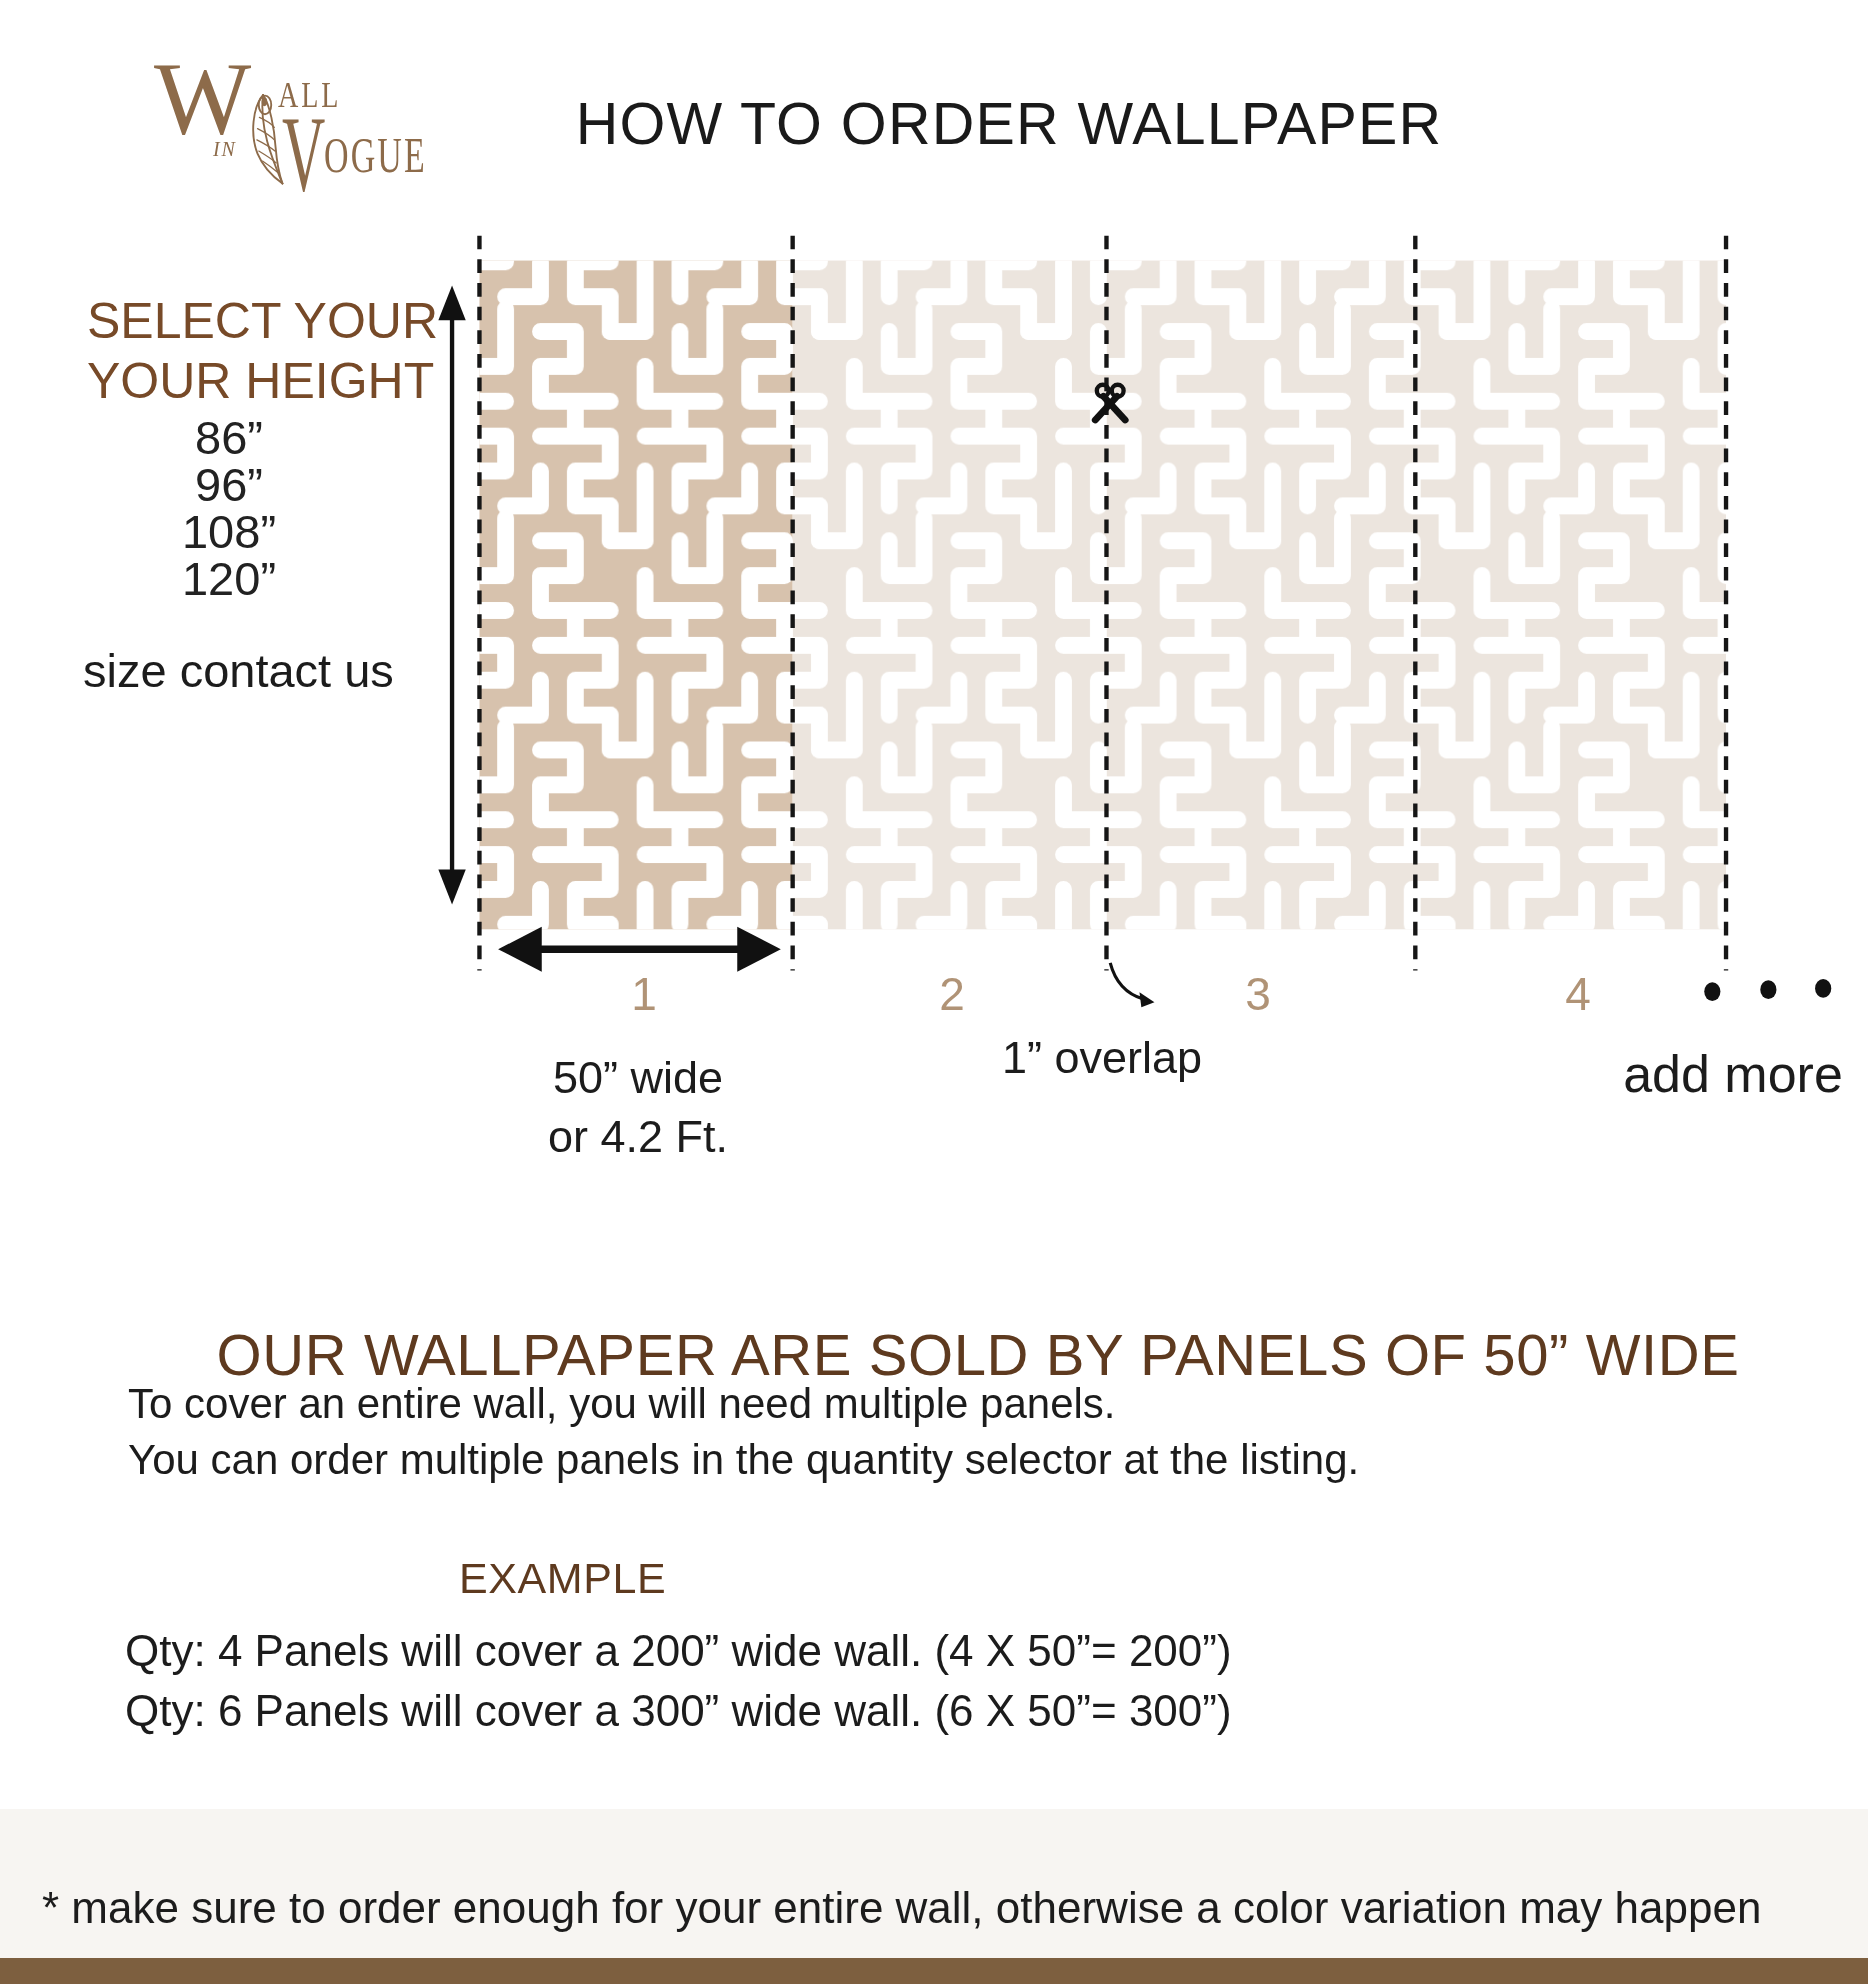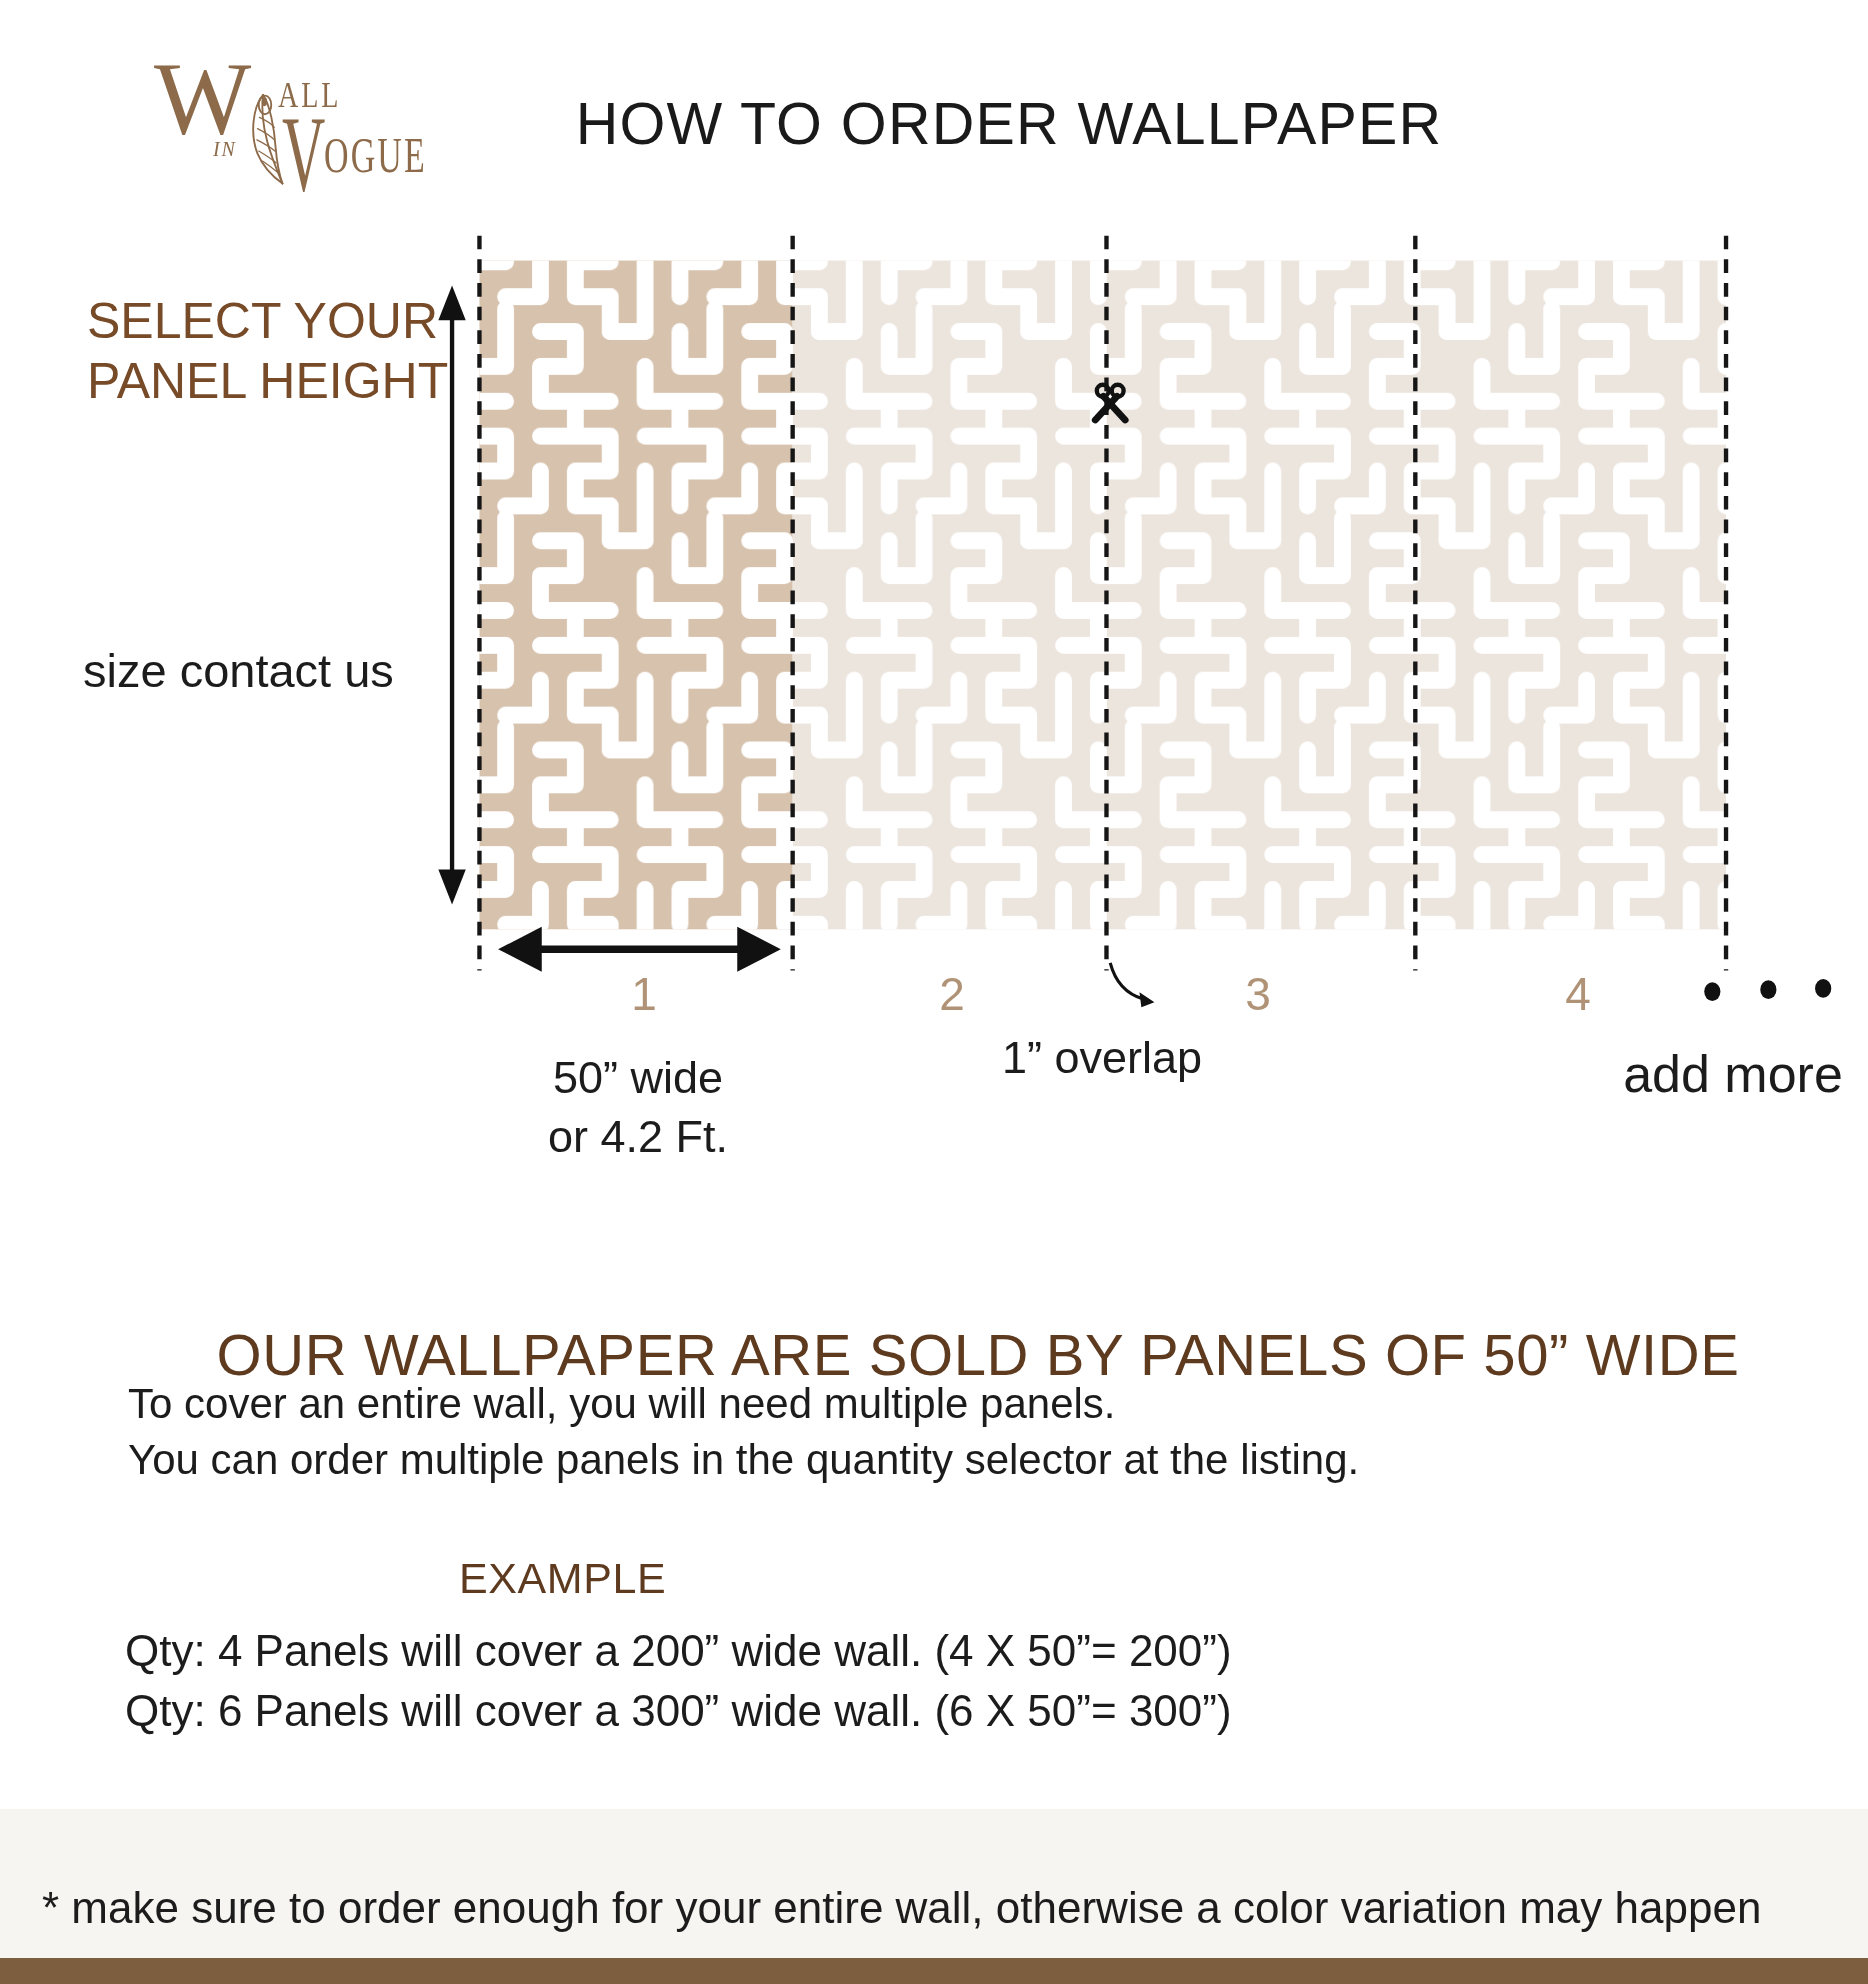--- a/index.html
+++ b/index.html
@@ -128,23 +128,29 @@
         <ellipse cx="40" cy="40" rx="10" ry="15" stroke-width="3"></ellipse>
         <ellipse cx="39" cy="35" rx="4.5" ry="7" fill="#8d6b4a" stroke="none"></ellipse>
       </g>
     </svg>
   </div>
 
   <div class="txt title center">HOW TO ORDER WALLPAPER</div>
 
   <div class="txt select-head">
     <div>SELECT YOUR</div>
-    <div>PANEL HEIGHT</div>
+    <div>YOUR HEIGHT</div>
   </div>
 
+  <div class="txt sizes center">
+    <div>86”</div>
+    <div>96”</div>
+    <div>108”</div>
+    <div>120”</div>
+  </div>
 
   <div class="txt need-note">
     <div>size contact us</div>
   </div>
 
   <div class="txt panel-num" style="left:644px">1</div>
   <div class="txt panel-num" style="left:952px">2</div>
   <div class="txt panel-num" style="left:1258px">3</div>
   <div class="txt panel-num" style="left:1578px">4</div>
 

